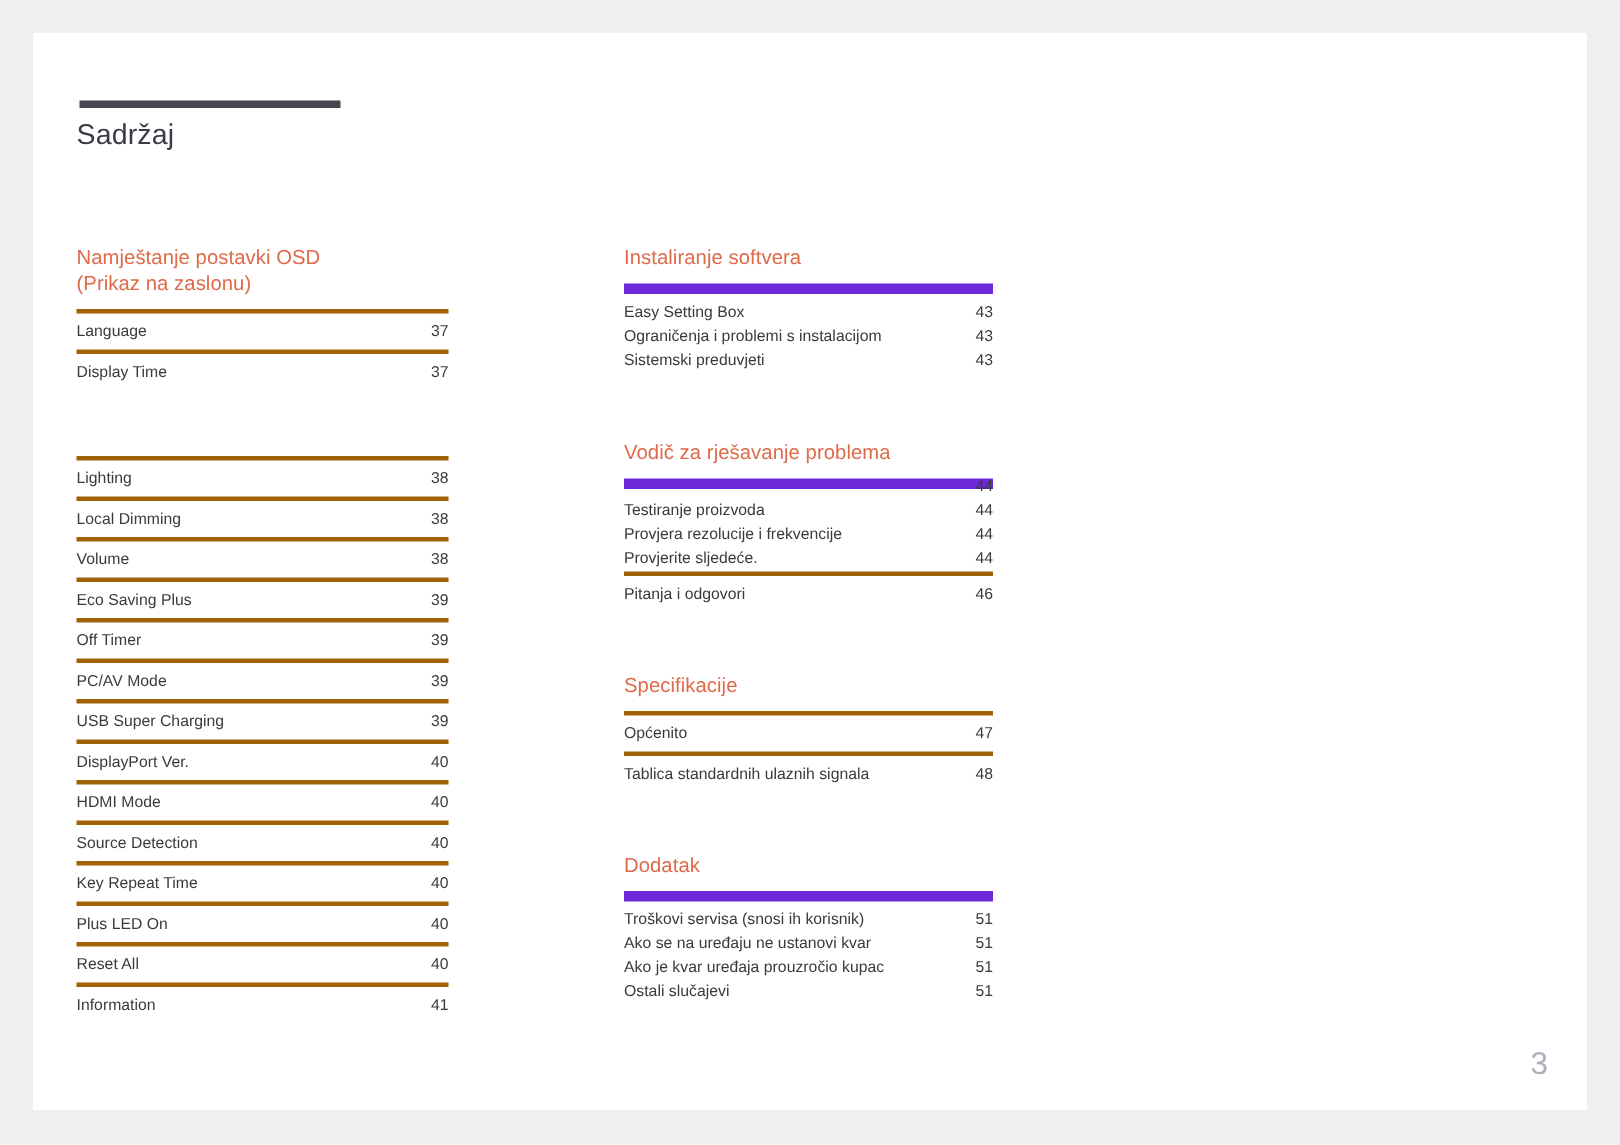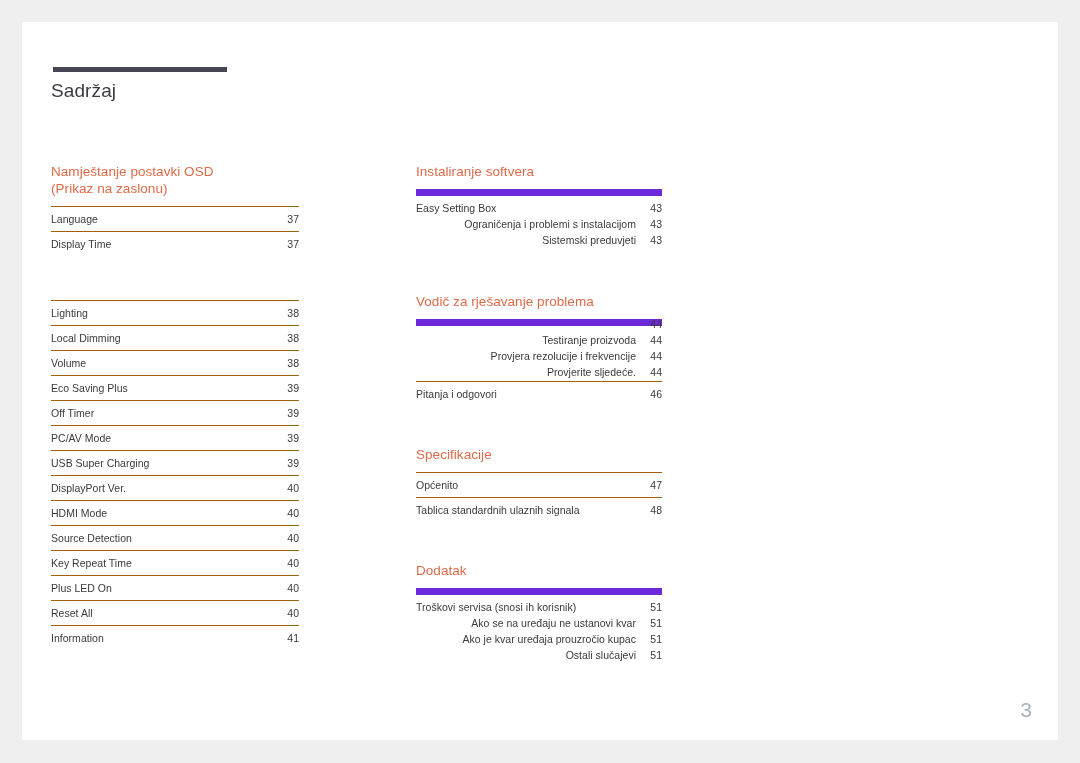--- a/index.html
+++ b/index.html
@@ -67,31 +67,30 @@
   }
   .entries {
     margin: 0;
     padding: 0;
     list-style: none;
   }
   .entry {
     display: flex;
     align-items: baseline;
     justify-content: space-between;
-    border-top: 1px solid #a16207;
+    border-top: 3px solid #a16207;
     font-size: 10.5px;
     color: #3a3a3a;
     line-height: 14px;
     padding: 5px 0 5px 0;
     letter-spacing: 0.02px;
   }
   .entry.tight {
     border-top: none;
     padding: 0 0 2px 0;
-    justify-content: flex-end;
   }
   .entry.tight-first {
     border-top: 7px solid #6d28d9;
     padding-top: 5px;
     padding-bottom: 2px;
   }
   .entry-label {
     padding-right: 10px;
   }
   .entry-page {

